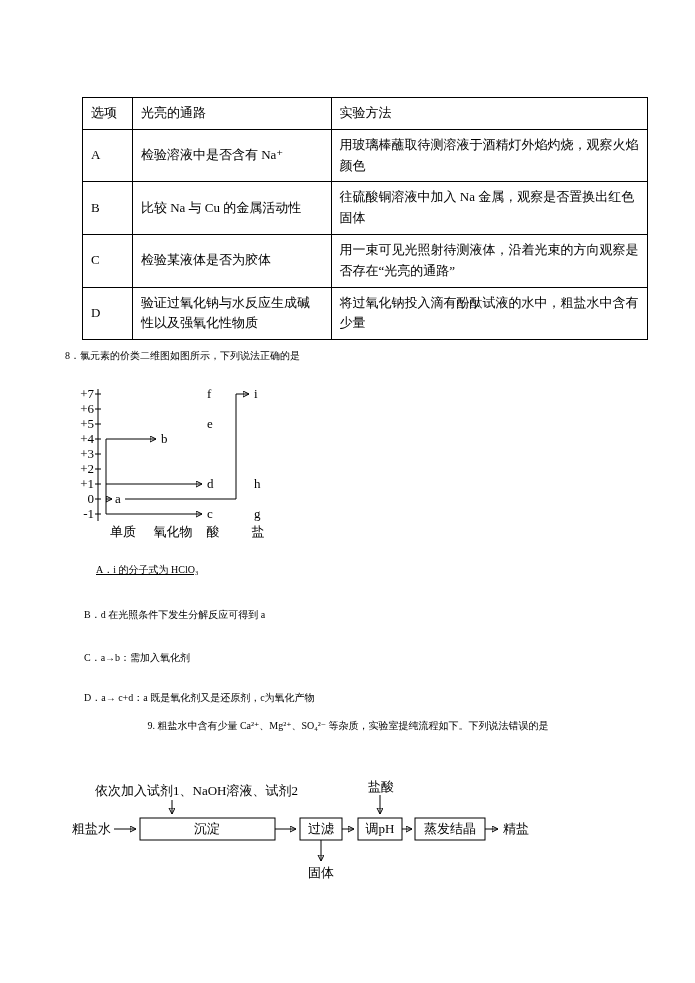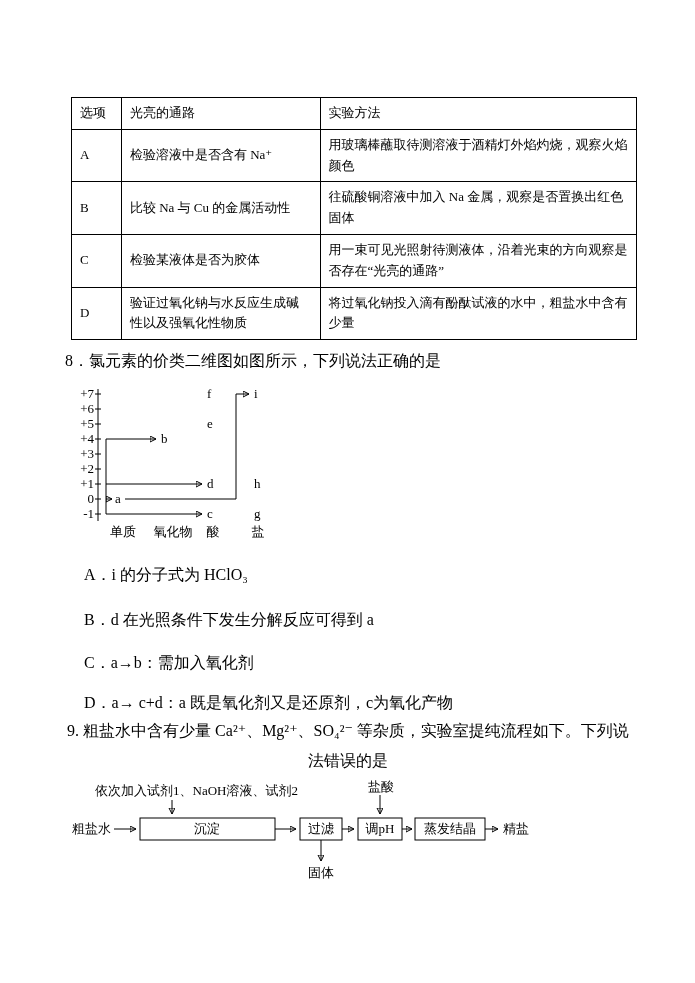--- a/index.html
+++ b/index.html
@@ -4,30 +4,30 @@
 <style>
   * { margin:0; padding:0; box-sizing:border-box; }
   html,body { background:#ffffff; }
   .page {
     position:relative; width:695px; height:983px; margin:0 auto;
     background:#ffffff; color:#000;
     font-family:"Liberation Serif","DejaVu Serif",serif;
     overflow:hidden;
   }
   table.exp {
-    position:absolute; left:71px; top:97px; width:566px;
+    position:absolute; left:82px; top:97px; width:566px;
     border-collapse:collapse; font-size:13px;
   }
   table.exp td {
     border:1px solid #000; padding:5px 8px; text-align:left;
     vertical-align:middle; line-height:1.6; font-weight:normal;
   }
   col.c1 { width:50px; } col.c2 { width:199px; } col.c3 { width:317px; }
   .stem, .option {
-    position:absolute; font-size:16px; white-space:nowrap; line-height:1.9;
+    position:absolute; font-size:10px; white-space:nowrap; line-height:1.9;
   }
   .wrap { white-space:normal;text-align:center; }
   svg.fig { position:absolute; overflow:visible; }
   svg.fig text {
     font-family:"Liberation Serif","DejaVu Serif",serif;
     fill:#000; font-size:13px;
   }
   svg.fig line, svg.fig path, svg.fig rect, svg.fig polyline {
     stroke:#000; stroke-width:1; fill:none;
   }
@@ -118,21 +118,21 @@
     <text x="186" y="132">g</text>
     <text x="186" y="102">h</text>
     <text x="186" y="12">i</text>
 
     <text x="55" y="150" text-anchor="middle">单质</text>
     <text x="105" y="150" text-anchor="middle">氧化物</text>
     <text x="145" y="150" text-anchor="middle">酸</text>
     <text x="190" y="150" text-anchor="middle">盐</text>
   </svg>
 
-  <div class="option" style="left:84px; top:560px;">A．i 的分子式为 HClO₃</div>
+  <div class="option" style="left:96px; top:560px;text-decoration:underline;">A．i 的分子式为 HClO₃</div>
   <div class="option" style="left:84px; top:605px;">B．d 在光照条件下发生分解反应可得到 a</div>
   <div class="option" style="left:84px; top:648px;">C．a→b：需加入氧化剂</div>
   <div class="option" style="left:84px; top:688px;">D．a→ c+d：a 既是氧化剂又是还原剂，c为氧化产物</div>
 
   <div class="stem wrap" style="left:65px; top:716px; width:566px;">9. 粗盐水中含有少量 Ca²⁺、Mg²⁺、SO₄²⁻ 等杂质，实验室提纯流程如下。下列说法错误的是</div>
 
   <svg class="fig" style="left:68px; top:773px;" width="565" height="112">
     <defs>
       <marker id="arrB" markerWidth="8" markerHeight="7" refX="6" refY="3" orient="auto">
         <path d="M0,0 L6,3 L0,6 Z" fill="#000" stroke="none"></path>

